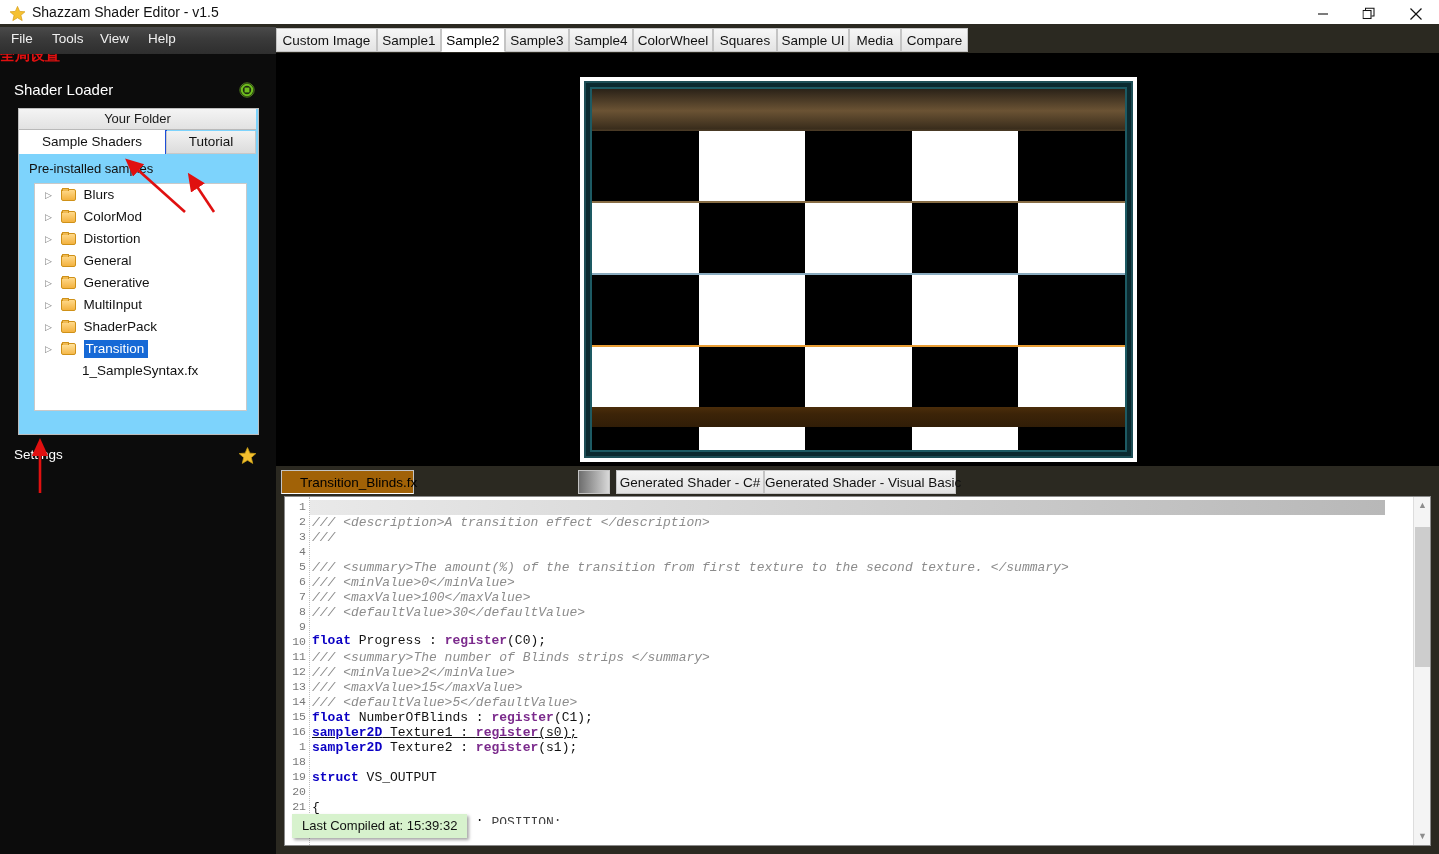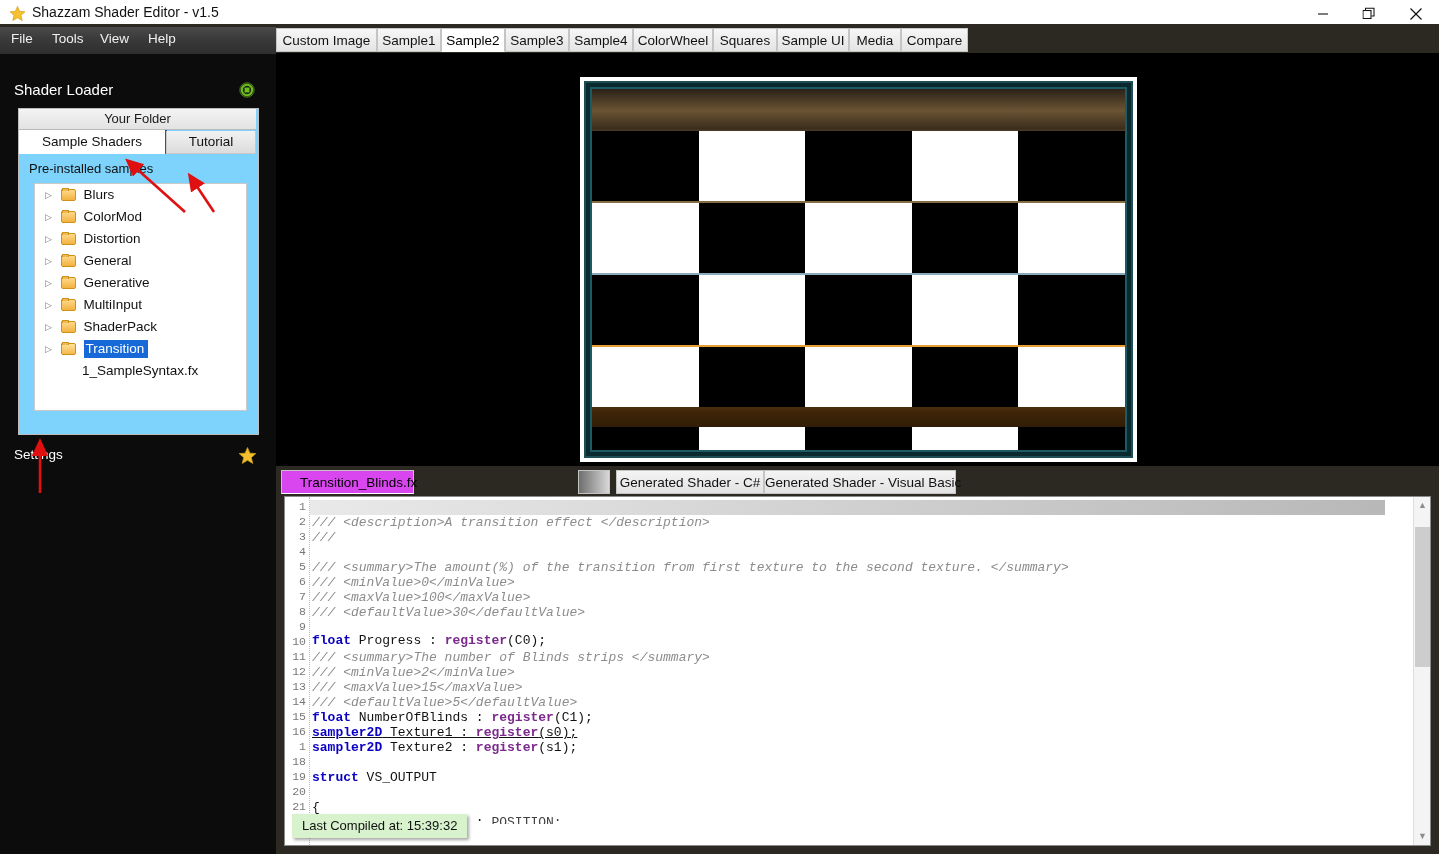--- a/index.html
+++ b/index.html
@@ -96,21 +96,21 @@
   .sky{position:absolute;left:0;top:0;width:100%;height:100%;}
   .blinds{position:absolute;left:0;top:0;width:100%;height:100%;}
   .blindrow{position:absolute;left:0;width:100%;display:flex;}
   .blindrow div{height:100%;}
 
   
   .bottabs{position:absolute;left:0px;top:443px;width:1163px;height:25px;}
   .btab{position:absolute;top:0;height:24px;line-height:23px;font-size:13.5px;color:#111;
         text-align:center;background:linear-gradient(to bottom,#f4f4f4,#e2e2e2);
         border:1px solid #c4c4c4;box-sizing:border-box;cursor:default;white-space:nowrap;}
-  .btab.active{background:#d946ef;border-bottom-color:#fff;color:#000;padding-left:18px;}
+  .btab.active{background:#a16207;border-bottom-color:#fff;color:#000;padding-left:18px;}
   .btab.swatch{background:linear-gradient(to right,#6e6e6e,#d8d8d8);}
 
   
   .editor{position:absolute;left:8px;top:469px;width:1147px;height:350px;background:#fff;
           border:1px solid #8a8a8a;box-sizing:border-box;overflow:hidden;}
   .gutter{position:absolute;left:0;top:0;width:24px;height:100%;background:#fff;
           border-right:1px dotted #bbb;}
   .gl{position:absolute;right:3px;font-size:11.5px;color:#777;
       font-family:"Liberation Mono",monospace;}
   .codearea{position:absolute;left:25px;top:0;right:20px;height:100%;overflow:hidden;}
@@ -251,20 +251,21 @@
       <defs>
         <marker id="ah" markerWidth="7" markerHeight="7" refX="5.5" refY="3.2" orient="auto">
           <polygon points="0,0 7,3.2 0,6.4" fill="#e01010"></polygon>
         </marker>
       </defs>
       <line x1="185" y1="185" x2="128" y2="134" stroke="#e01010" stroke-width="2.6" marker-end="url(#ah)"></line>
       <line x1="214" y1="185" x2="190" y2="149" stroke="#e01010" stroke-width="2.6" marker-end="url(#ah)"></line>
       <line x1="40" y1="466" x2="40" y2="415" stroke="#e01010" stroke-width="2.6" marker-end="url(#ah)"></line>
     </svg>
     <div class="anno-cn1">示例与教程目录</div>
+    <div class="anno-cn2">全局设置</div>
   </div>
 
   <div class="main">
 
     <div class="toptabs">
       <div class="ttab" style="left:0px;width:101px;">Custom Image</div>
       <div class="ttab" style="left:101px;width:64px;">Sample1</div>
       <div class="ttab active" style="left:165px;width:64px;">Sample2</div>
       <div class="ttab" style="left:229px;width:64px;">Sample3</div>
       <div class="ttab" style="left:293px;width:64px;">Sample4</div>

